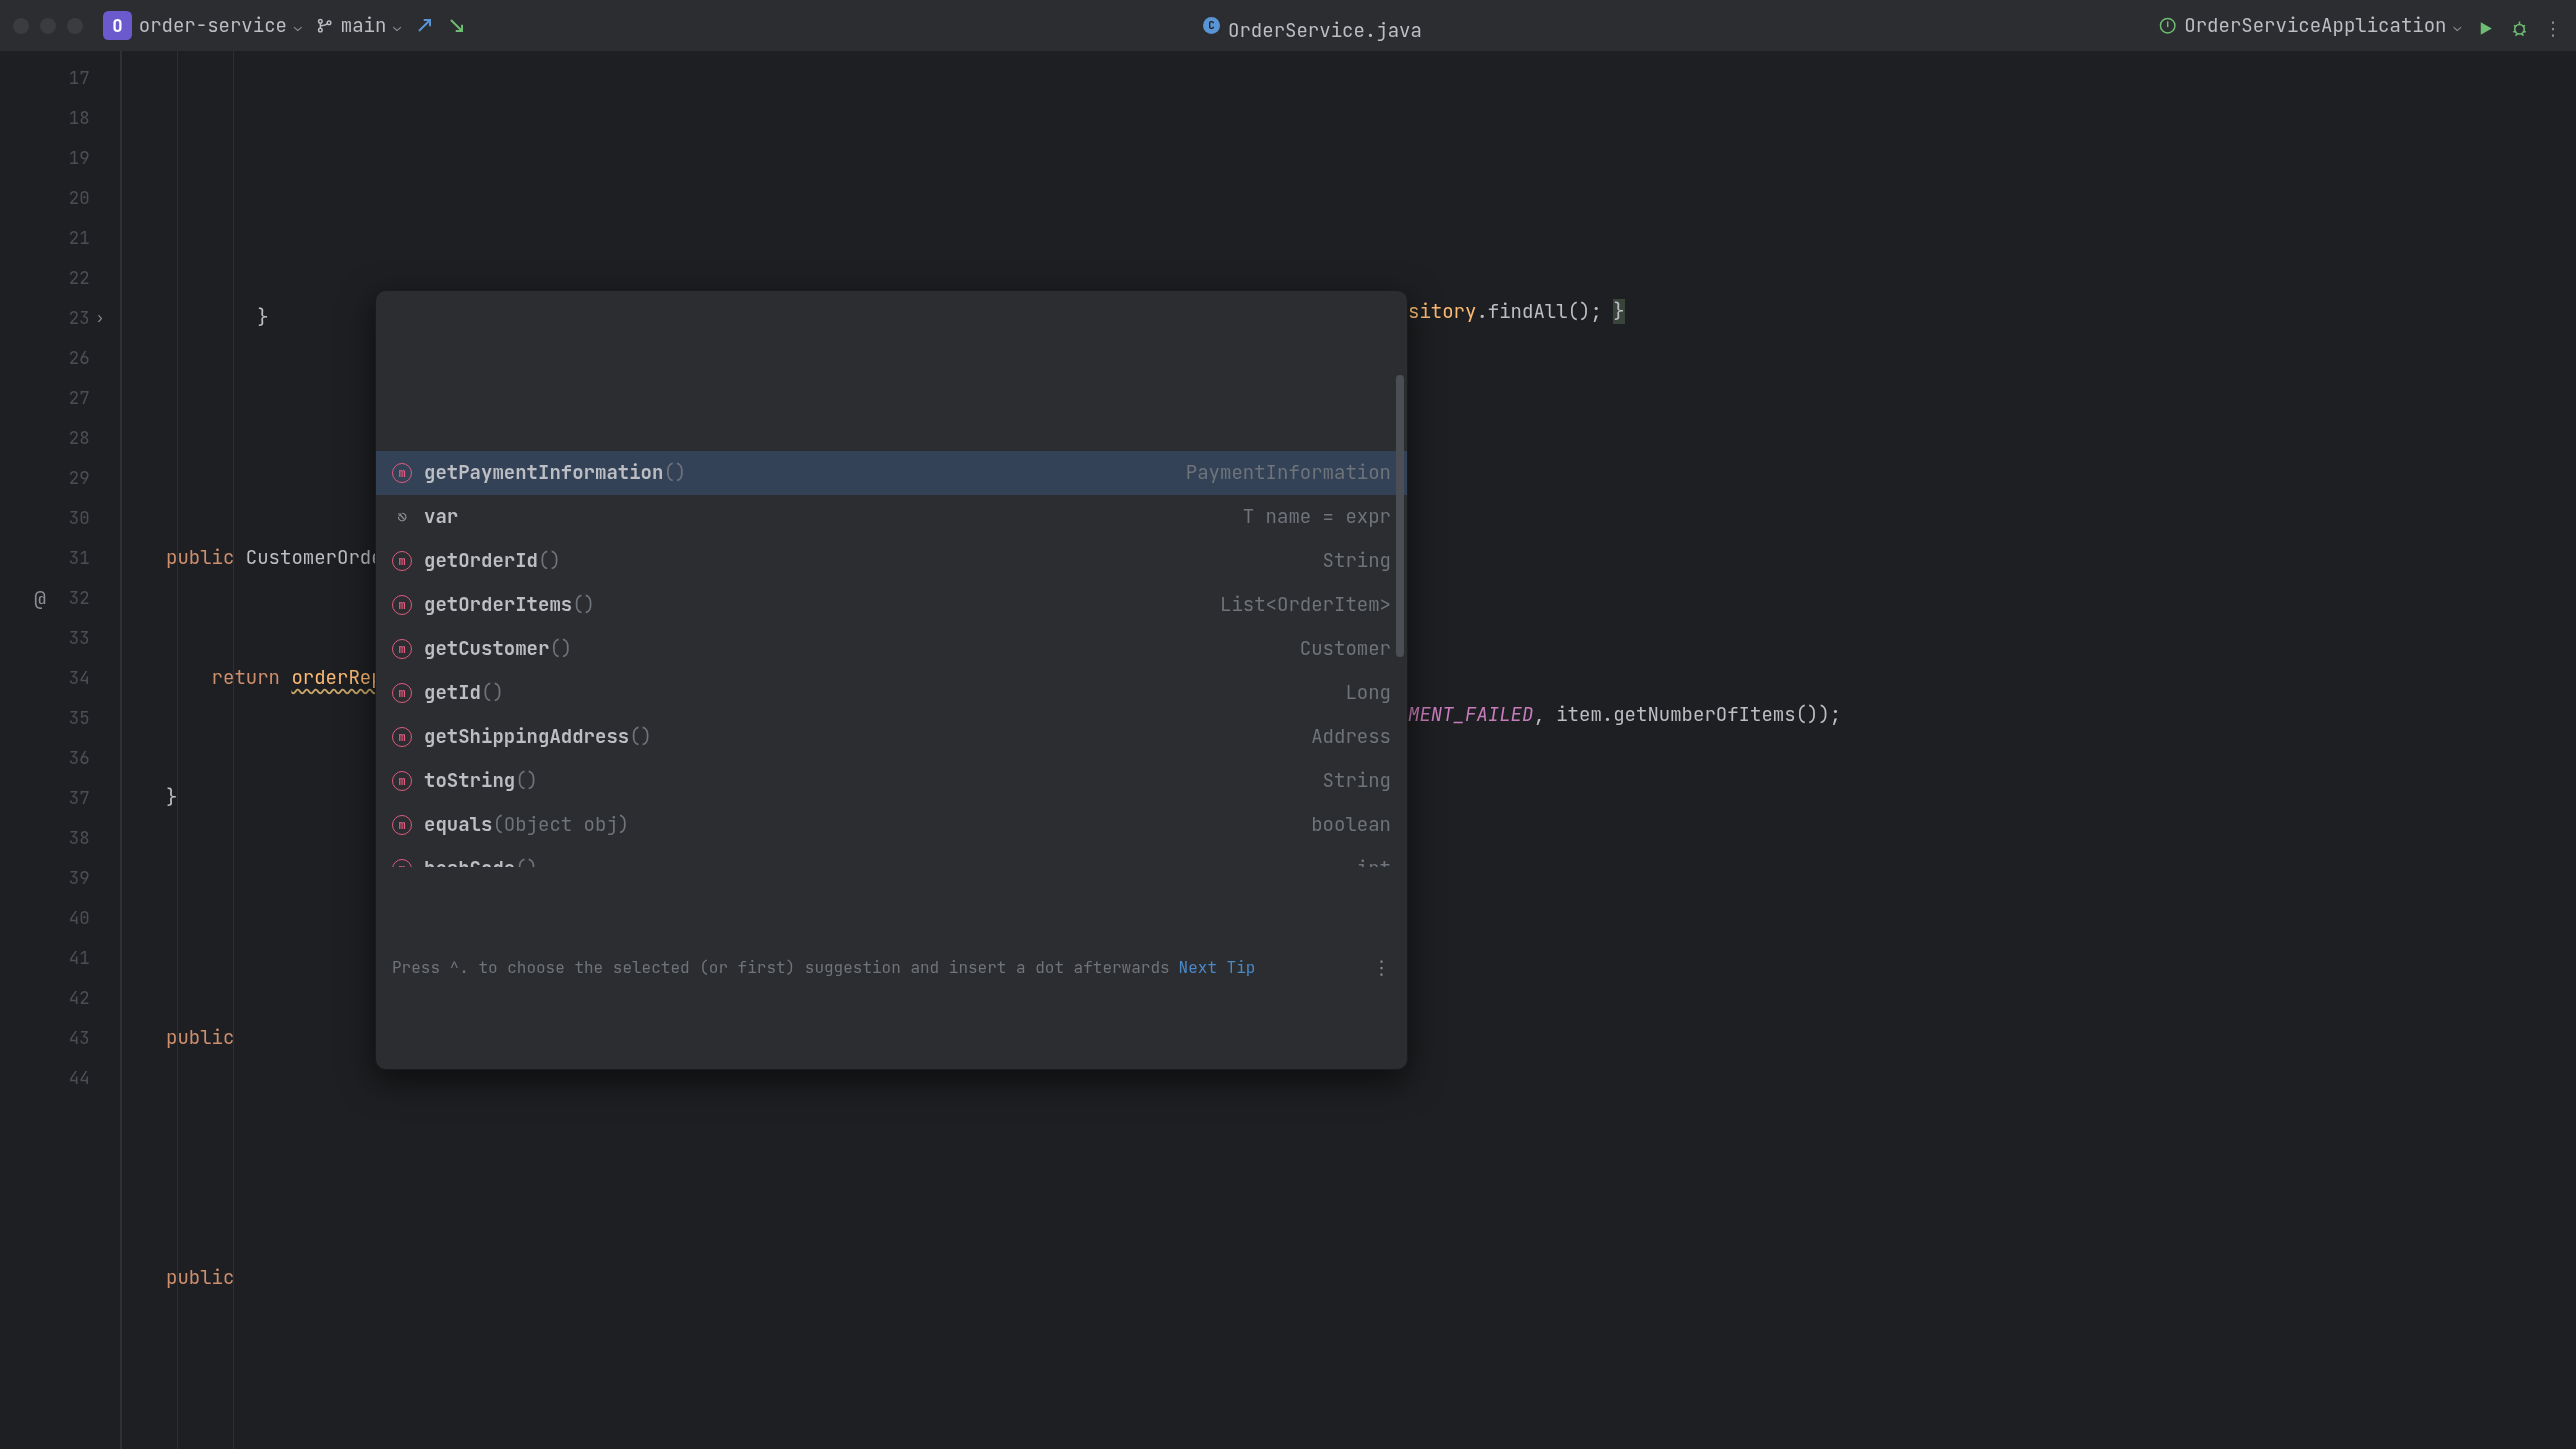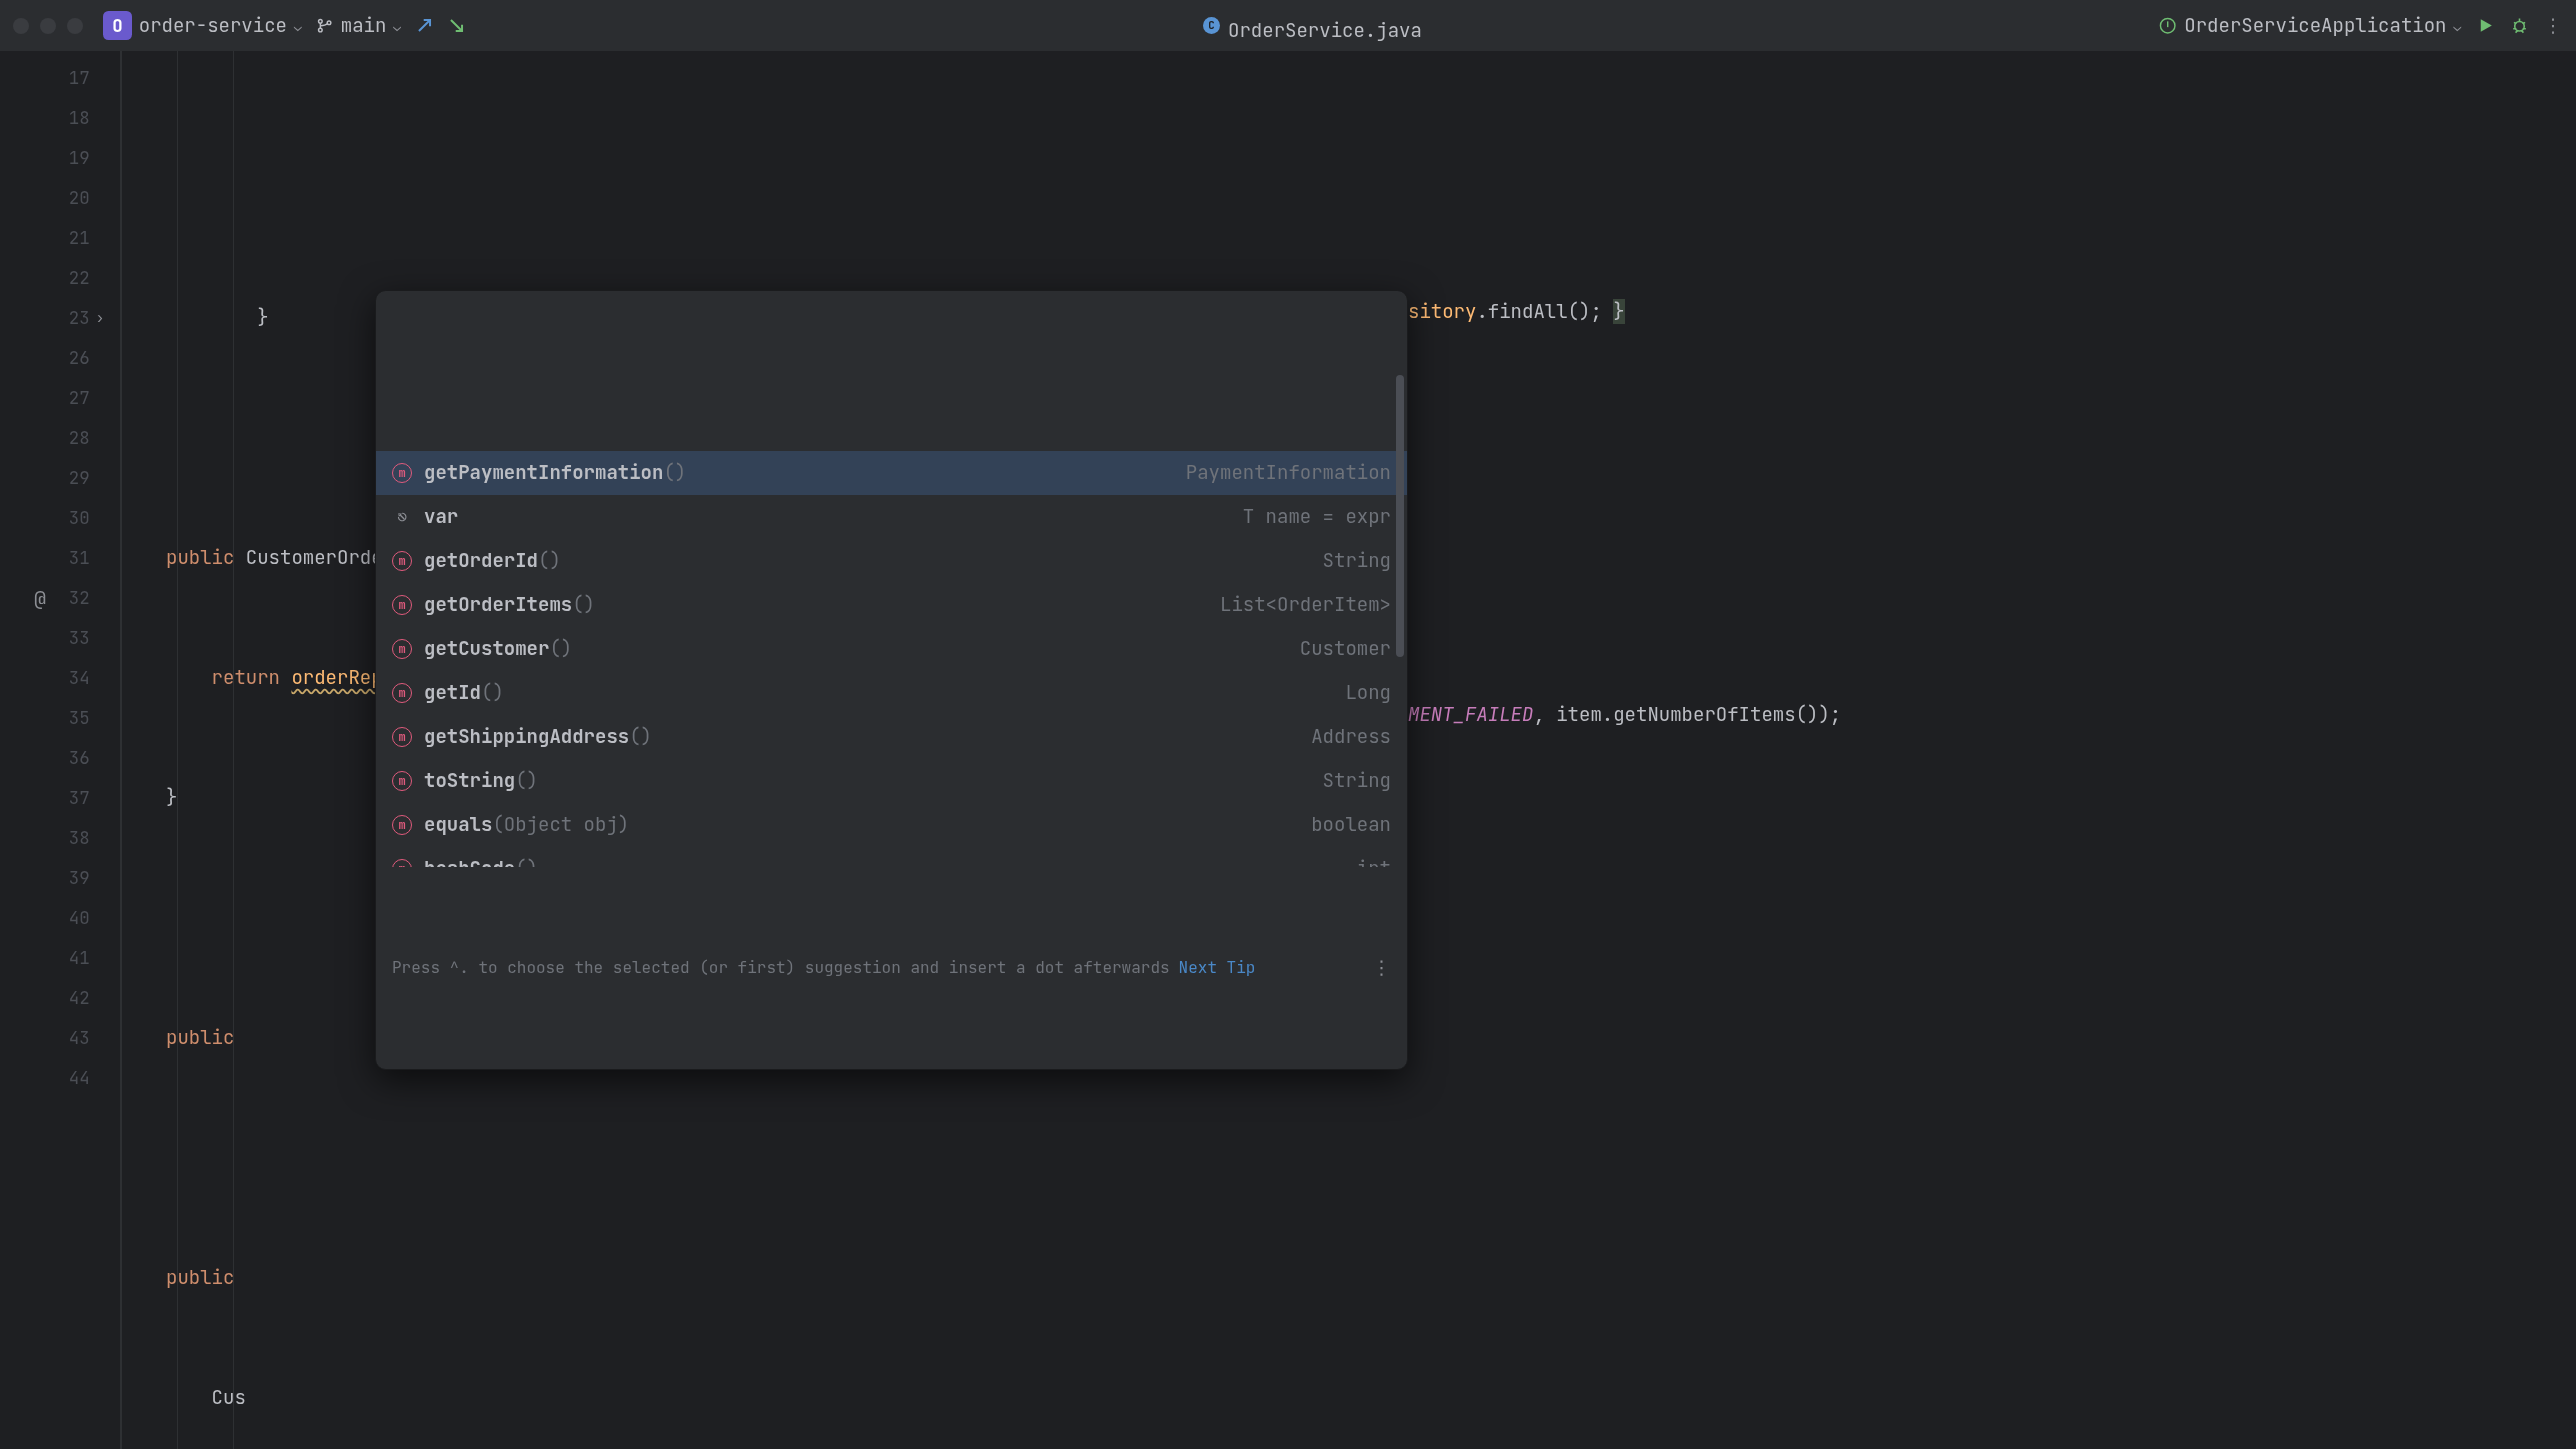--- a/index.html
+++ b/index.html
@@ -7,21 +7,21 @@
   
   
   .toolbar { height: 51px; display: flex; align-items: center; padding: 0 13.4px; background: #2b2d30; gap: 13.4px; }
   .traffic-lights { display: flex; gap: 10.7px; margin-right: 6.7px; }
   .traffic-light { width: 16px; height: 16px; border-radius: 50%; background: #3a3c40; }
   .badge { background: #6a5acd; color: #fff; font-weight: bold; padding: 2.7px 9.4px; border-radius: 5.4px; font-size: 17.4px; }
   .toolbar-item { display: flex; align-items: center; gap: 6.7px; color: #bcbec4; cursor: pointer; }
   .toolbar-icon { width: 19px; height: 19px; display: inline-flex; align-items: center; justify-content: center; }
   .chevron { font-size: 13.4px; color: #8c8e94; }
   .toolbar-center { flex: 1; display: flex; justify-content: center; align-items: center; gap: 8px; }
-  .toolbar-right { display: flex; align-items: center; gap: 14.8px; }
+  .toolbar-right { display: flex; align-items: flex-end; gap: 14.8px; }
   .file-tab { color: #bcbec4; margin-top: 10px; }
   .run-config { display: flex; align-items: center; gap: 6.7px; }
   .circle-badge { width: 17.4px; height: 17.4px; border-radius: 50%; background: #5994d4; display: inline-flex; align-items: center; justify-content: center; font-size: 10.7px; color: #1e1f22; font-weight: bold; }
   
   
   .editor-wrap { display: flex; height: calc(100% - 51px); }
   .gutter { width: 107px; background: #1e1f22; padding-top: 6.7px; text-align: right; color: #4b4e55; font-size: 17.4px; user-select: none; }
   .gutter-line { height: 40px; line-height: 40px; padding-right: 17.4px; position: relative; }
   .gutter-extra { position: absolute; left: 34px; color: #8c8e94; font-size: 20px; }
   .gutter-caret { position: absolute; right: 2.7px; color: #8c8e94; font-size: 14.8px; }
@@ -177,21 +177,20 @@
 
     <div class="code-line">        <span class="punct">    }</span></div>
     <div class="code-line"></div>
     <div class="code-line">    <span class="kw">public</span> <span class="type">CustomerOrder</span> <span class="method-decl">getOrderByOrderId</span><span class="param">(String orderId) {</span></div>
     <div class="code-line">        <span class="kw">return</span> <span class="field warn-underline">orderRepository</span><span class="method-call">.findOrderByOrderId(orderId);</span></div>
     <div class="code-line"><span class="punct">    }</span></div>
     <div class="code-line"></div>
     <div class="code-line">    <span class="kw">public</span></div>
     <div class="code-line"></div>
     <div class="code-line">    <span class="kw">public</span></div>
-    <div class="code-line"><span class="type">        Cus</span></div>
     
     
     
     
     
     
     
     
     
     

